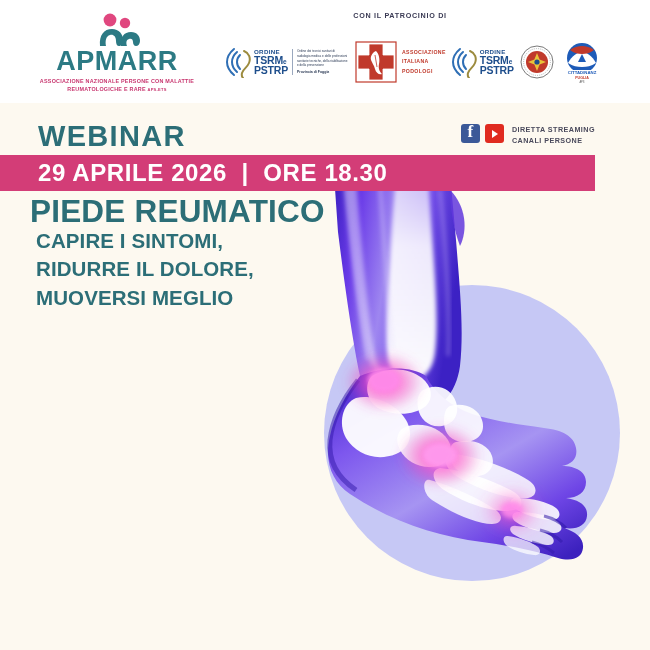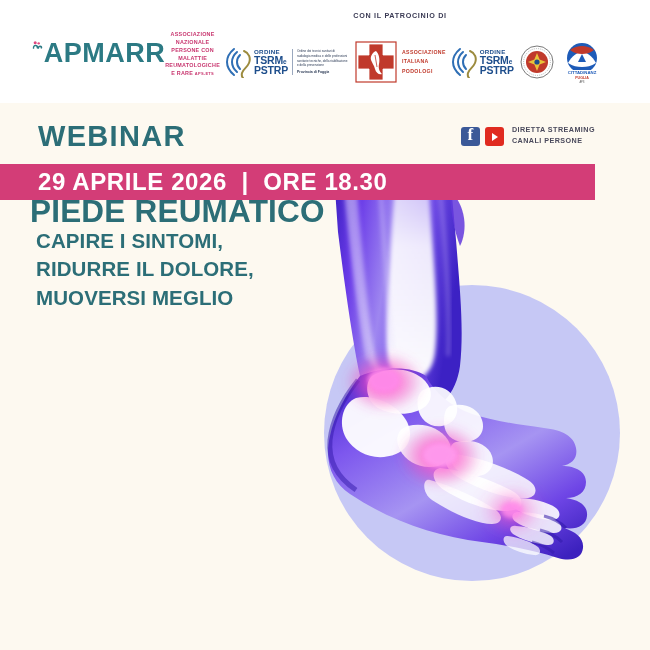--- a/index.html
+++ b/index.html
@@ -11,22 +11,22 @@
   }
   .poster{position:relative;width:650px;height:650px;background:#FDF9F0;overflow:hidden;}
 
   
   .header{
     position:absolute;left:0;top:0;width:650px;height:103px;
     background:#FFFFFF;
     z-index:40;
   }
   .apmarr-logo{
-    position:absolute;left:30px;top:12px;width:190px;height:82px;
-    display:flex;flex-direction:row;align-items:center;justify-content:center;
+    position:absolute;left:22px;top:12px;width:190px;height:82px;
+    display:flex;flex-direction:column;align-items:center;justify-content:center;
   }
   .apmarr-mark{position:relative;width:58px;height:34px;margin-bottom:1px;}
   .apmarr-word{
     color:#2C7A84;font-size:27px;font-weight:bold;letter-spacing:0.5px;line-height:1;
     font-family:"Liberation Sans", sans-serif;
   }
   .apmarr-sub{
     color:#C8366F;font-size:5.4px;font-weight:bold;letter-spacing:0.25px;
     text-align:center;line-height:1.45;margin-top:3px;width:180px;
   }
@@ -71,38 +71,38 @@
   .emblem{position:relative;width:34px;height:34px;flex:none;}
   .citt{position:relative;width:44px;height:42px;flex:none;}
 
   
   .webinar{
     position:absolute;left:38px;top:120px;
     color:#2C6E77;font-size:29px;font-weight:bold;letter-spacing:1.3px;
     z-index:30;
   }
   .stream-box{
-    position:absolute;right:55px;top:124px;display:flex;align-items:flex-end;gap:5px;z-index:30;
+    position:absolute;right:55px;top:124px;display:flex;align-items:flex-start;gap:5px;z-index:30;
   }
   .fb-icon{width:19px;height:19px;border-radius:3px;background:#3B5998;position:relative;flex:none;}
   .fb-icon::after{
     content:"f";position:absolute;left:0;top:-2px;width:19px;text-align:center;
     color:#fff;font-size:17px;font-weight:bold;font-family:"Liberation Serif", serif;
   }
   .yt-icon{width:19px;height:19px;border-radius:3px;background:#E02B20;position:relative;flex:none;}
   .yt-icon::after{
     content:"";position:absolute;left:7px;top:5.5px;
     border-left:6px solid #fff;border-top:4px solid transparent;border-bottom:4px solid transparent;
   }
   .stream-text{
     color:#4A4A5C;font-size:7.2px;font-weight:bold;letter-spacing:0.45px;line-height:1.55;margin-left:3px;
   }
 
   .pink-band{
-    position:absolute;left:0;top:164px;width:595px;height:36px;
+    position:absolute;left:0;top:155px;width:595px;height:36px;
     background:#D33D77;z-index:30;
     display:flex;align-items:center;
   }
   .pink-band .bandtxt{
     color:#FFFFFF;font-size:24px;font-weight:bold;letter-spacing:0.6px;margin-left:38px;
     white-space:pre;
   }
 
   .title-main{
     position:absolute;left:30px;top:196px;

